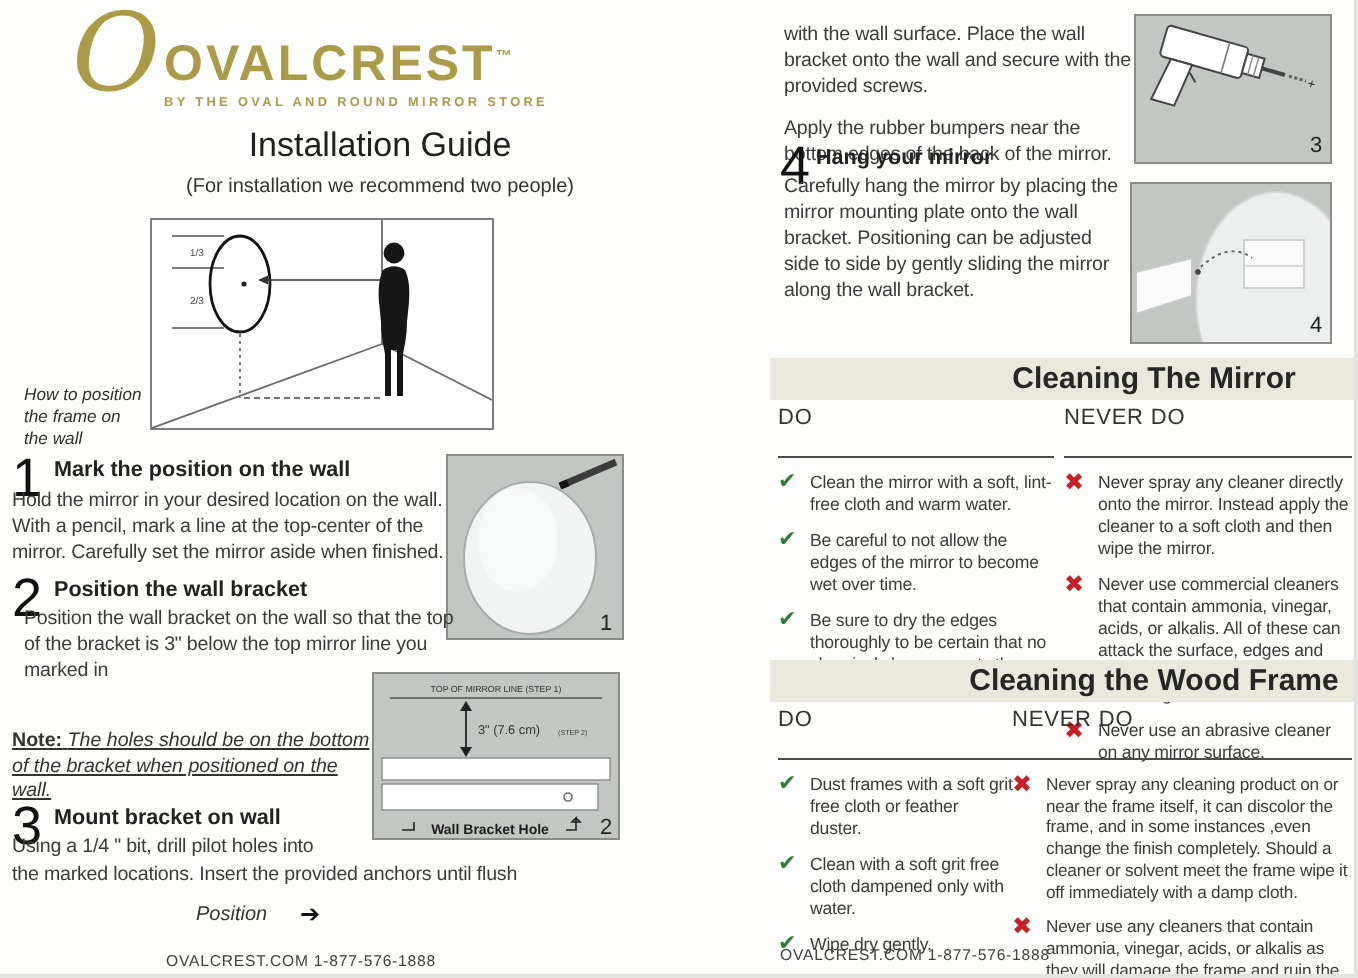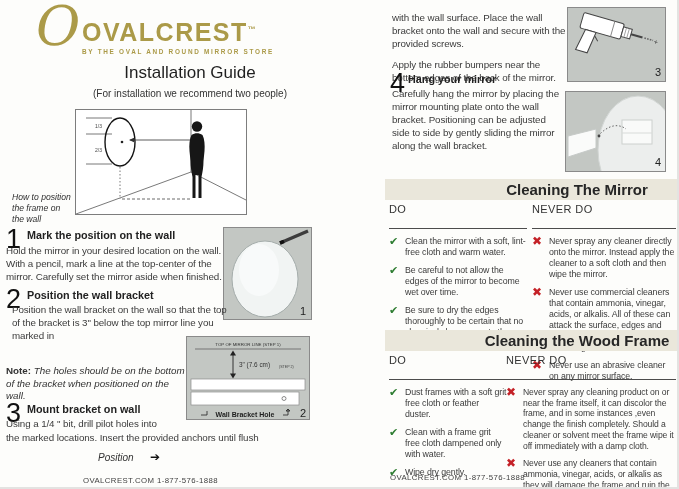--- a/index.html
+++ b/index.html
@@ -15,21 +15,21 @@
   .brand-name{font-size:25px;font-weight:700;color:#ab9a48;letter-spacing:1.5px;line-height:1;}
   .brand-name sup{font-size:8px;letter-spacing:0;}
   .brand-tagline{font-size:6.4px;font-weight:700;color:#ab9a48;letter-spacing:1.7px;margin-top:3px;}
   
   .title{font-size:17px;font-weight:400;color:#1f1f1f;text-align:center;}
   .subtitle{font-size:10px;color:#333;text-align:center;}
   
   .step-num{font-size:27px;font-weight:500;color:#111;line-height:1;}
   .step-head{font-size:10.8px;font-weight:700;color:#222;}
   .body-txt{font-size:9.8px;line-height:1.33;letter-spacing:-0.1px;color:#3b3b3b;}
-  .note-txt{font-size:9.8px;line-height:1.3;font-style:italic;color:#333;}
+  .note-txt{font-size:9.8px;line-height:1.3;font-style:italic;color:#333;text-decoration:underline;}
   .note-txt b{font-style:normal;}
   .caption{font-size:8.6px;font-style:italic;color:#2f2f2f;line-height:1.3;}
   .continued{font-size:10px;font-style:italic;color:#333;}
   .cont-arrow{font-size:12px;color:#111;}
   .footer{font-size:7.8px;color:#3f3f3f;letter-spacing:0.4px;}
   
   .figbox{background:#c3c7c3;border:1px solid #8a8a8a;box-sizing:border-box;}
   .diagram-box{background:#fff;border:1px solid #7d7d7d;box-sizing:border-box;}
   
   .sec-bar{background:#eae7db;z-index:3;display:flex;align-items:center;justify-content:center;padding-left:45px;}
@@ -217,21 +217,21 @@
   </div>
 
   <div class="abs col" style="left:389px;top:354px;width:118px;">
     <div class="col-head">DO</div>
     <div class="item">
         <span class="check">✔</span>
         <span class="item-txt">Dust frames with a soft grit free cloth or feather duster.</span>
       </div>
     <div class="item">
         <span class="check">✔</span>
-        <span class="item-txt">Clean with a frame grit free cloth dampened only with water.</span>
+        <span class="item-txt">Clean with a soft grit free cloth dampened only with water.</span>
       </div>
     <div class="item">
         <span class="check">✔</span>
         <span class="item-txt">Wipe dry gently.</span>
       </div>
   </div>
 
   <div class="abs col sec2-never" style="left:506px;top:354px;width:170px;">
     <div class="col-head">NEVER DO</div>
     <div class="item">

